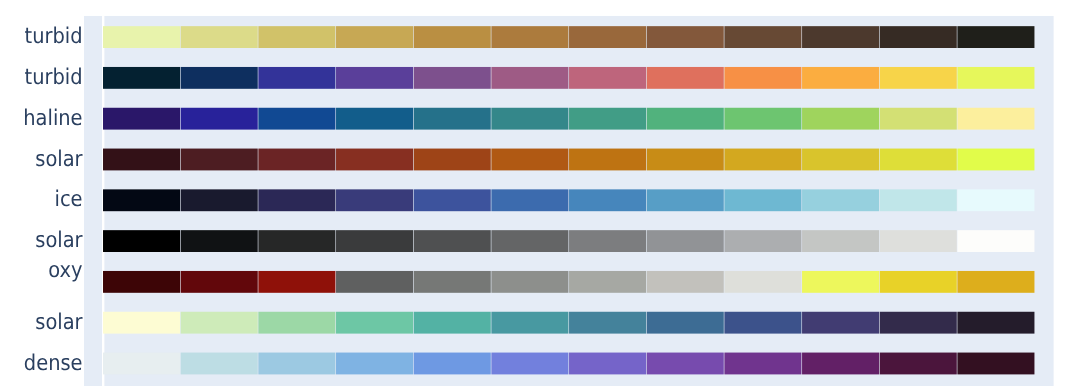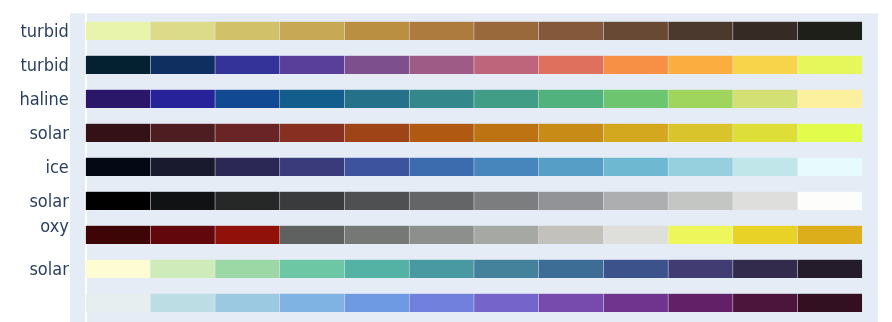--- a/index.html
+++ b/index.html
@@ -144,13 +144,14 @@
     </g>
   </svg>
   <div class="ylabel" style="top:21.80px">turbid</div>
   <div class="ylabel" style="top:55.80px">turbid</div>
   <div class="ylabel" style="top:89.80px">haline</div>
   <div class="ylabel" style="top:157.80px">ice</div>
   <div class="ylabel" style="top:123.80px">solar</div>
   <div class="ylabel" style="top:191.80px">solar</div>
   <div class="ylabel" style="top:217px">oxy</div>
   <div class="ylabel" style="top:259.80px">solar</div>
+  <div class="ylabel" style="top:293.80px">dense</div>
 </div>
 
 </body></html>

